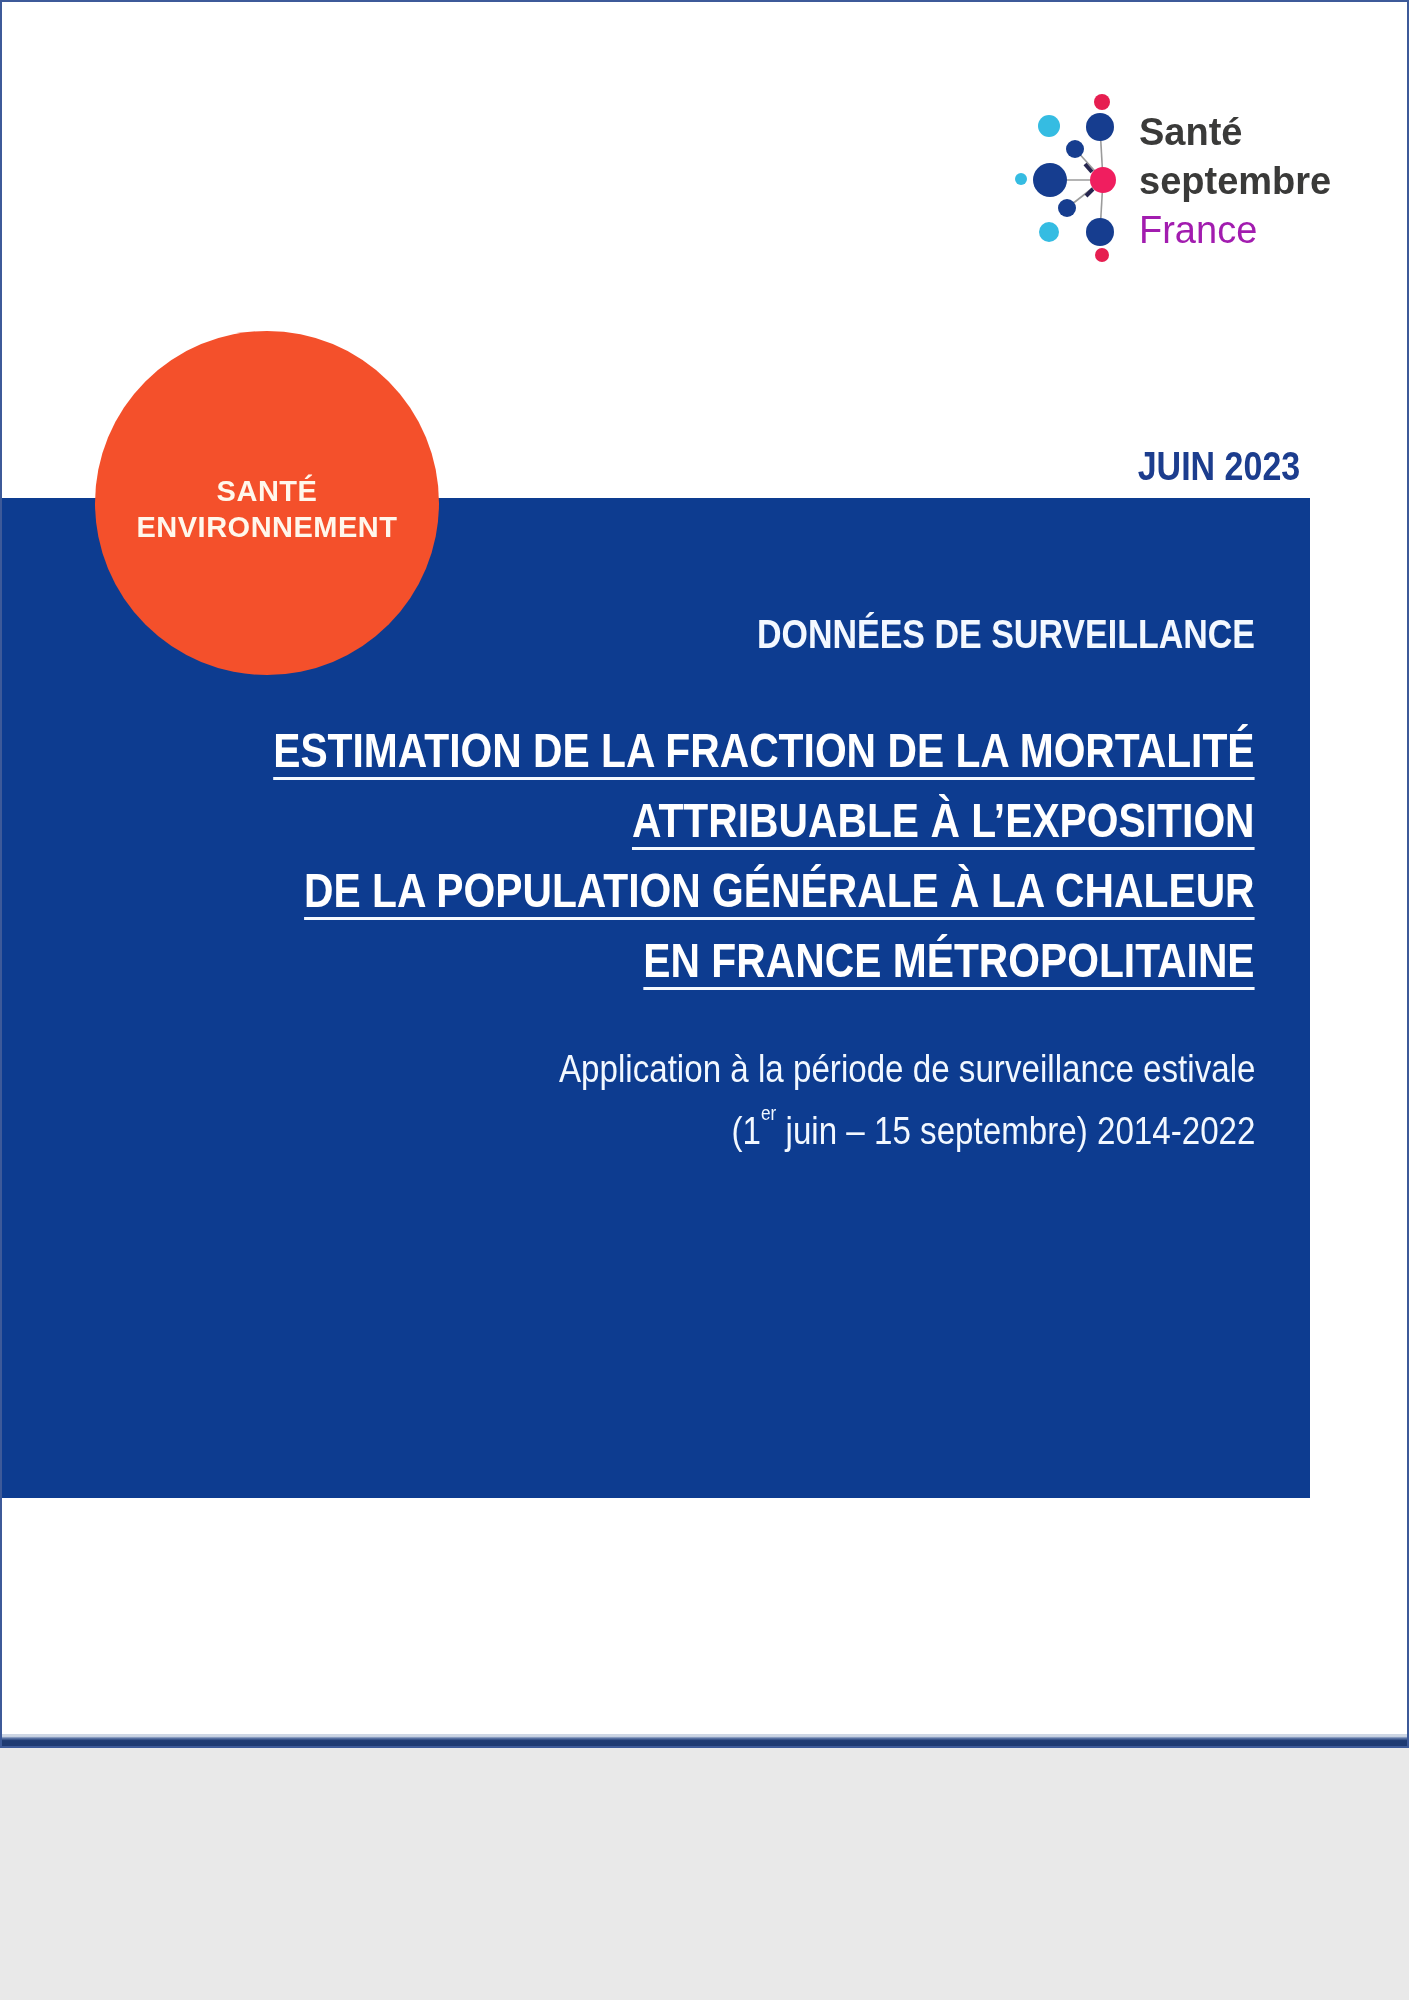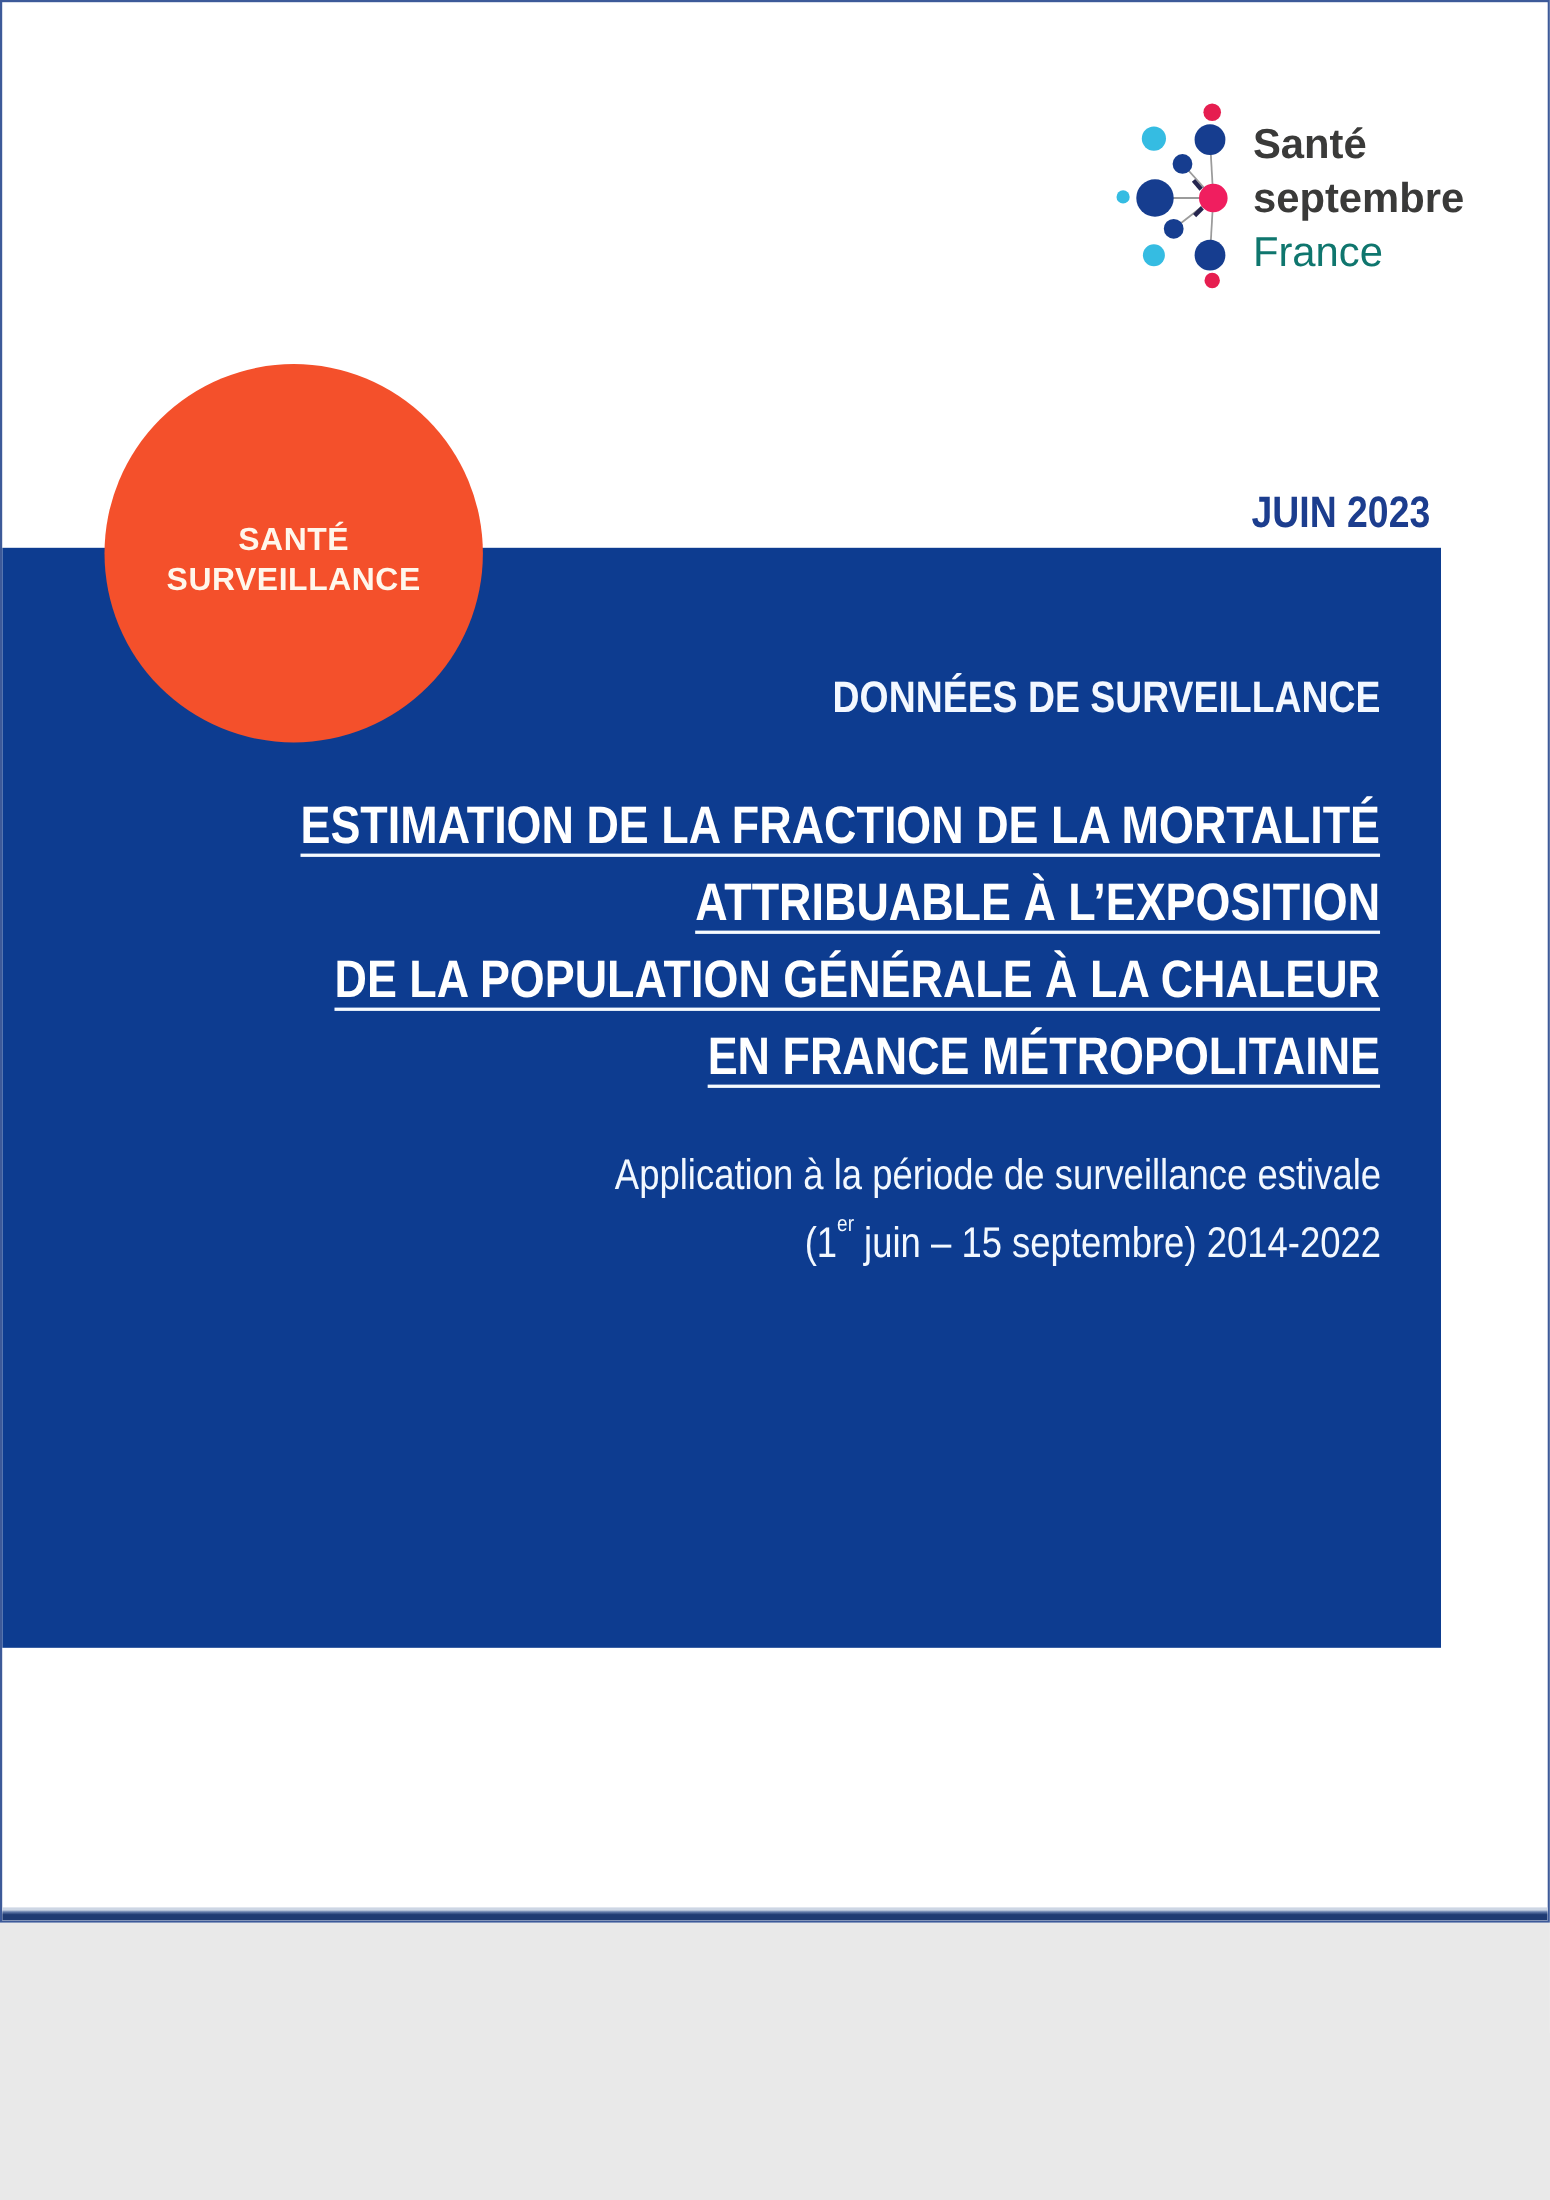--- a/index.html
+++ b/index.html
@@ -13,21 +13,21 @@
     font-family:"Liberation Sans", sans-serif;
   }
 
   
   .logo { position:absolute; left:1003px; top:76px; display:flex; }
   .logo-mark { width:140px; height:195px; flex:0 0 auto; }
   .logo-text { margin:30px 0 0 -6px; }
   .logo-line1, .logo-line2 {
     font-size:38px; font-weight:bold; color:#3a3a39; line-height:49px; letter-spacing:0;
   }
-  .logo-line3 { font-size:38px; font-weight:normal; color:#0f766e; line-height:49px; }
+  .logo-line3 { font-size:38px; font-weight:normal; color:#a21caf; line-height:49px; }
 
   
   .pub-date {
     position:absolute; top:444px; right:107px;
     font-size:40px; font-weight:bold; color:#1c3d8e;
     line-height:40px; white-space:nowrap;
     transform:scaleX(.85); transform-origin:100% 0;
   }
 
   
@@ -119,21 +119,21 @@
       <div class="logo-line3">France</div>
     </div>
   </div>
 
   <div class="pub-date">JUIN 2023</div>
 
   <div class="blue-block"></div>
 
   <div class="badge-circle">
     <div class="badge-line">SANTÉ</div>
-    <div class="badge-line">SURVEILLANCE</div>
+    <div class="badge-line">ENVIRONNEMENT</div>
   </div>
 
   <div class="kicker">DONNÉES DE SURVEILLANCE</div>
 
   <div class="report-title">
     <div class="t-line">ESTIMATION DE LA FRACTION DE LA MORTALITÉ</div>
     <div class="t-line">ATTRIBUABLE À L’EXPOSITION</div>
     <div class="t-line">DE LA POPULATION GÉNÉRALE À LA CHALEUR</div>
     <div class="t-line">EN FRANCE MÉTROPOLITAINE</div>
   </div>

